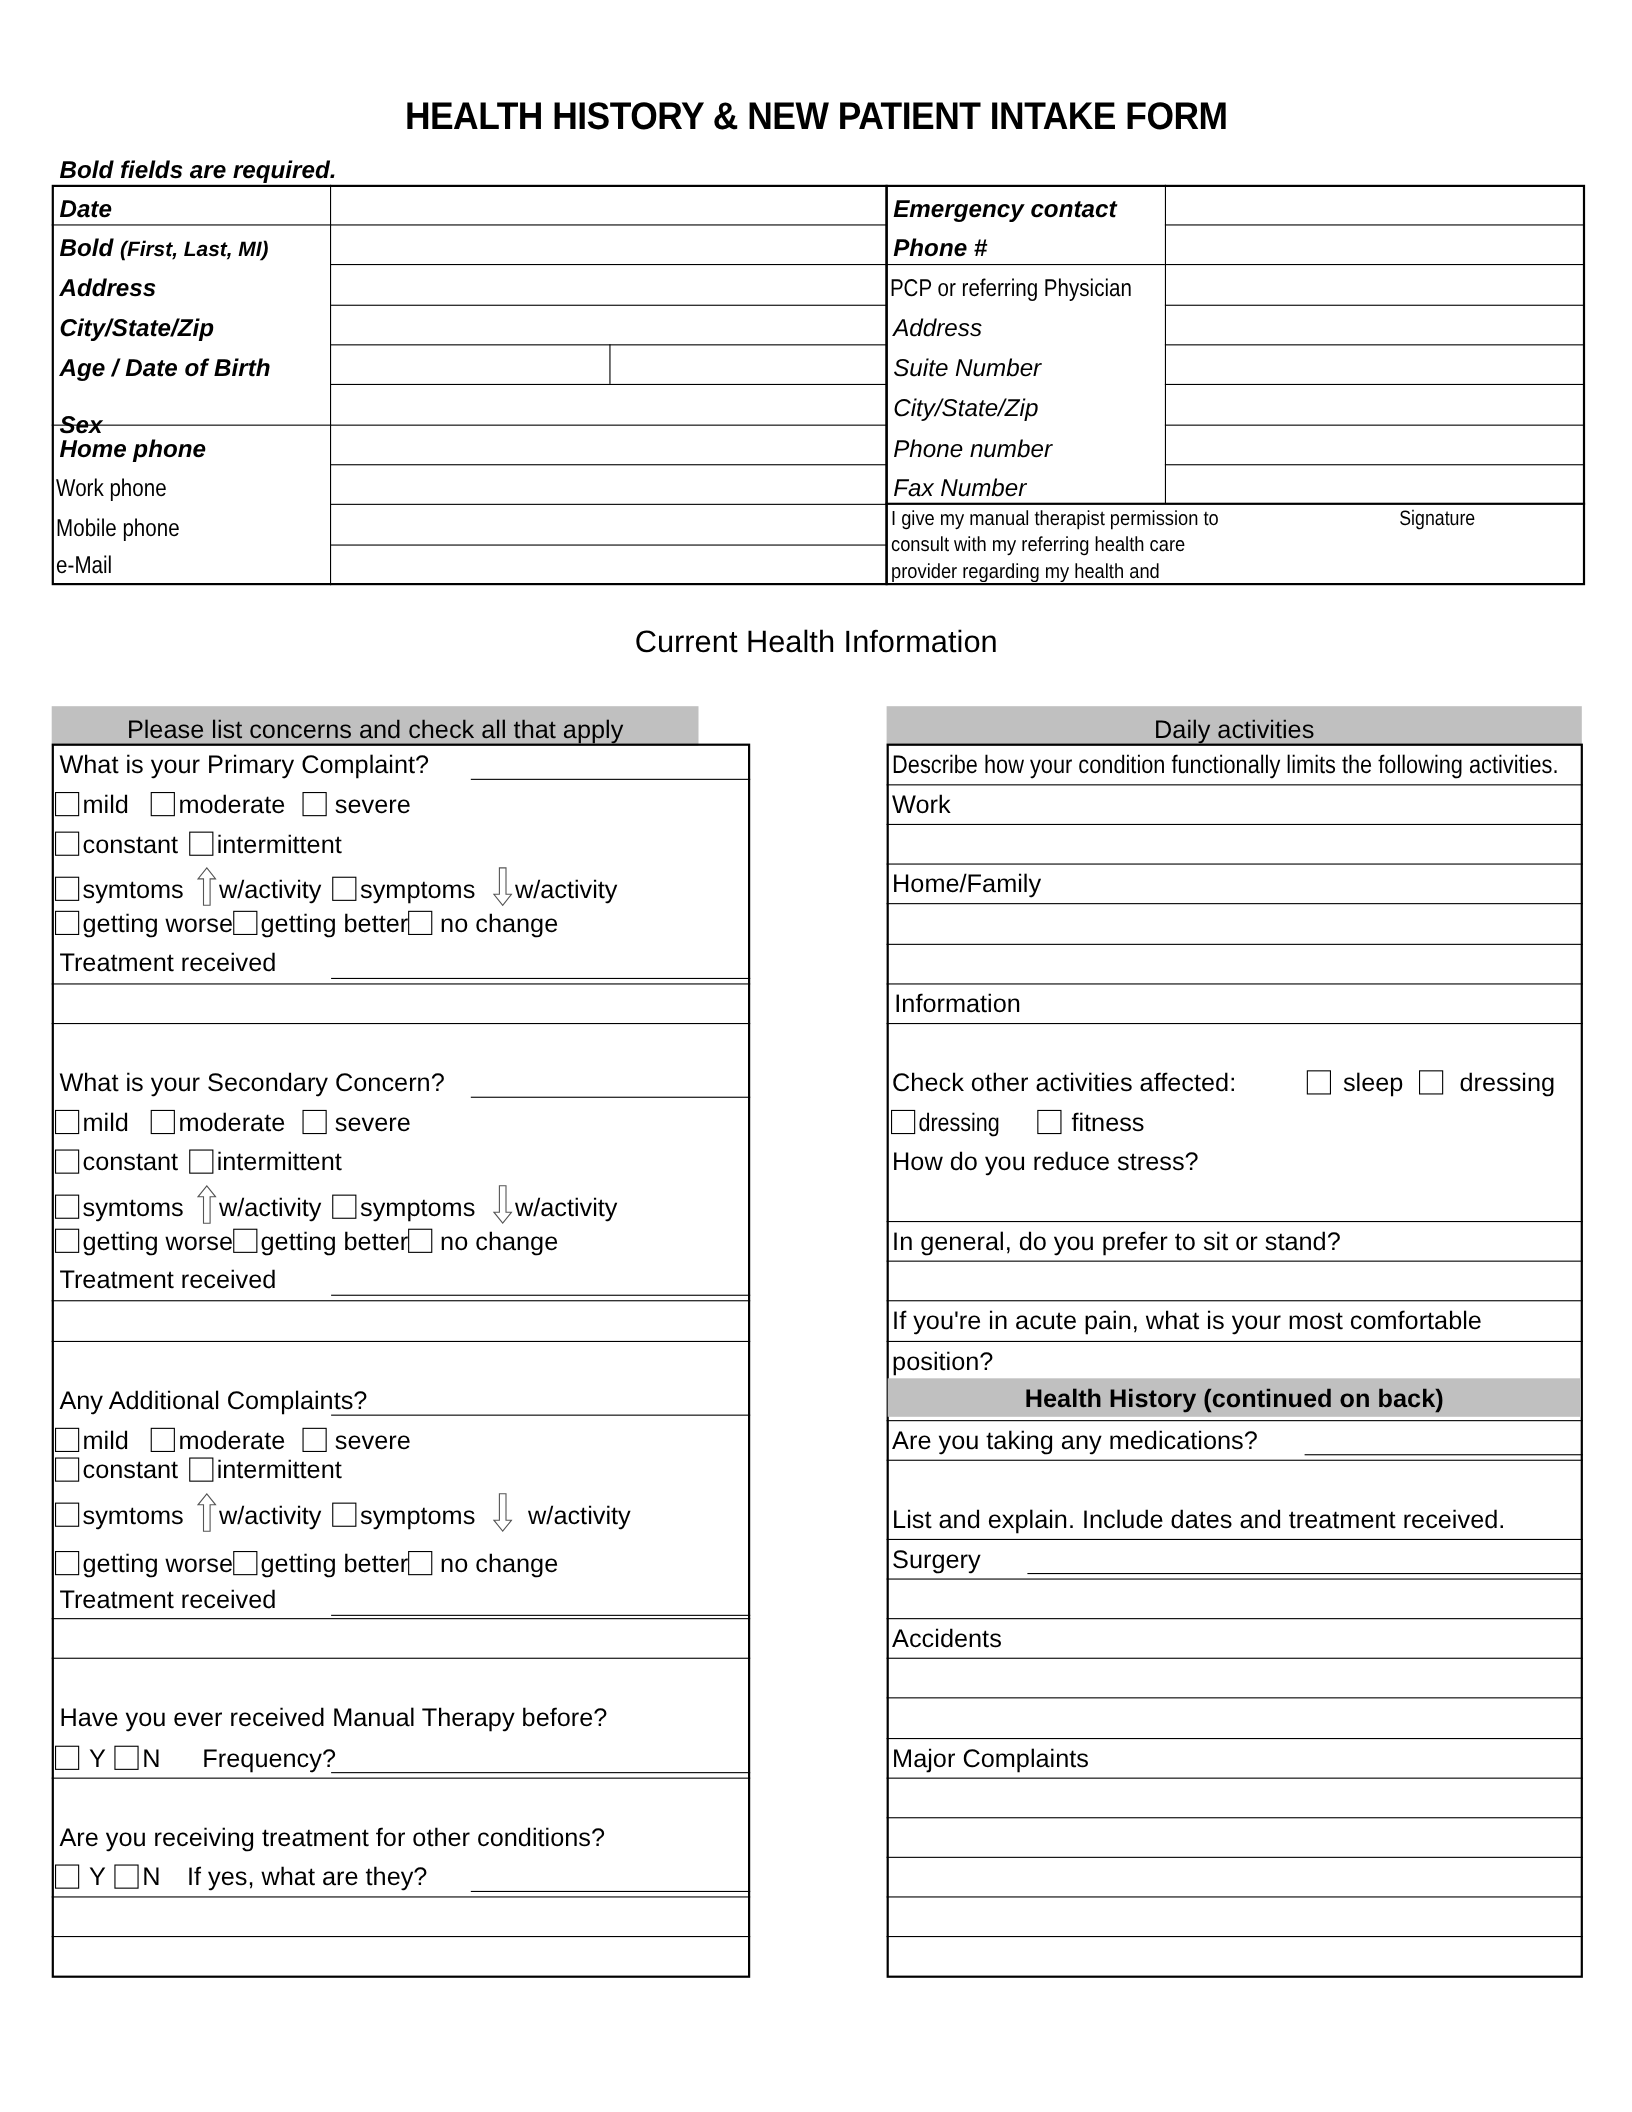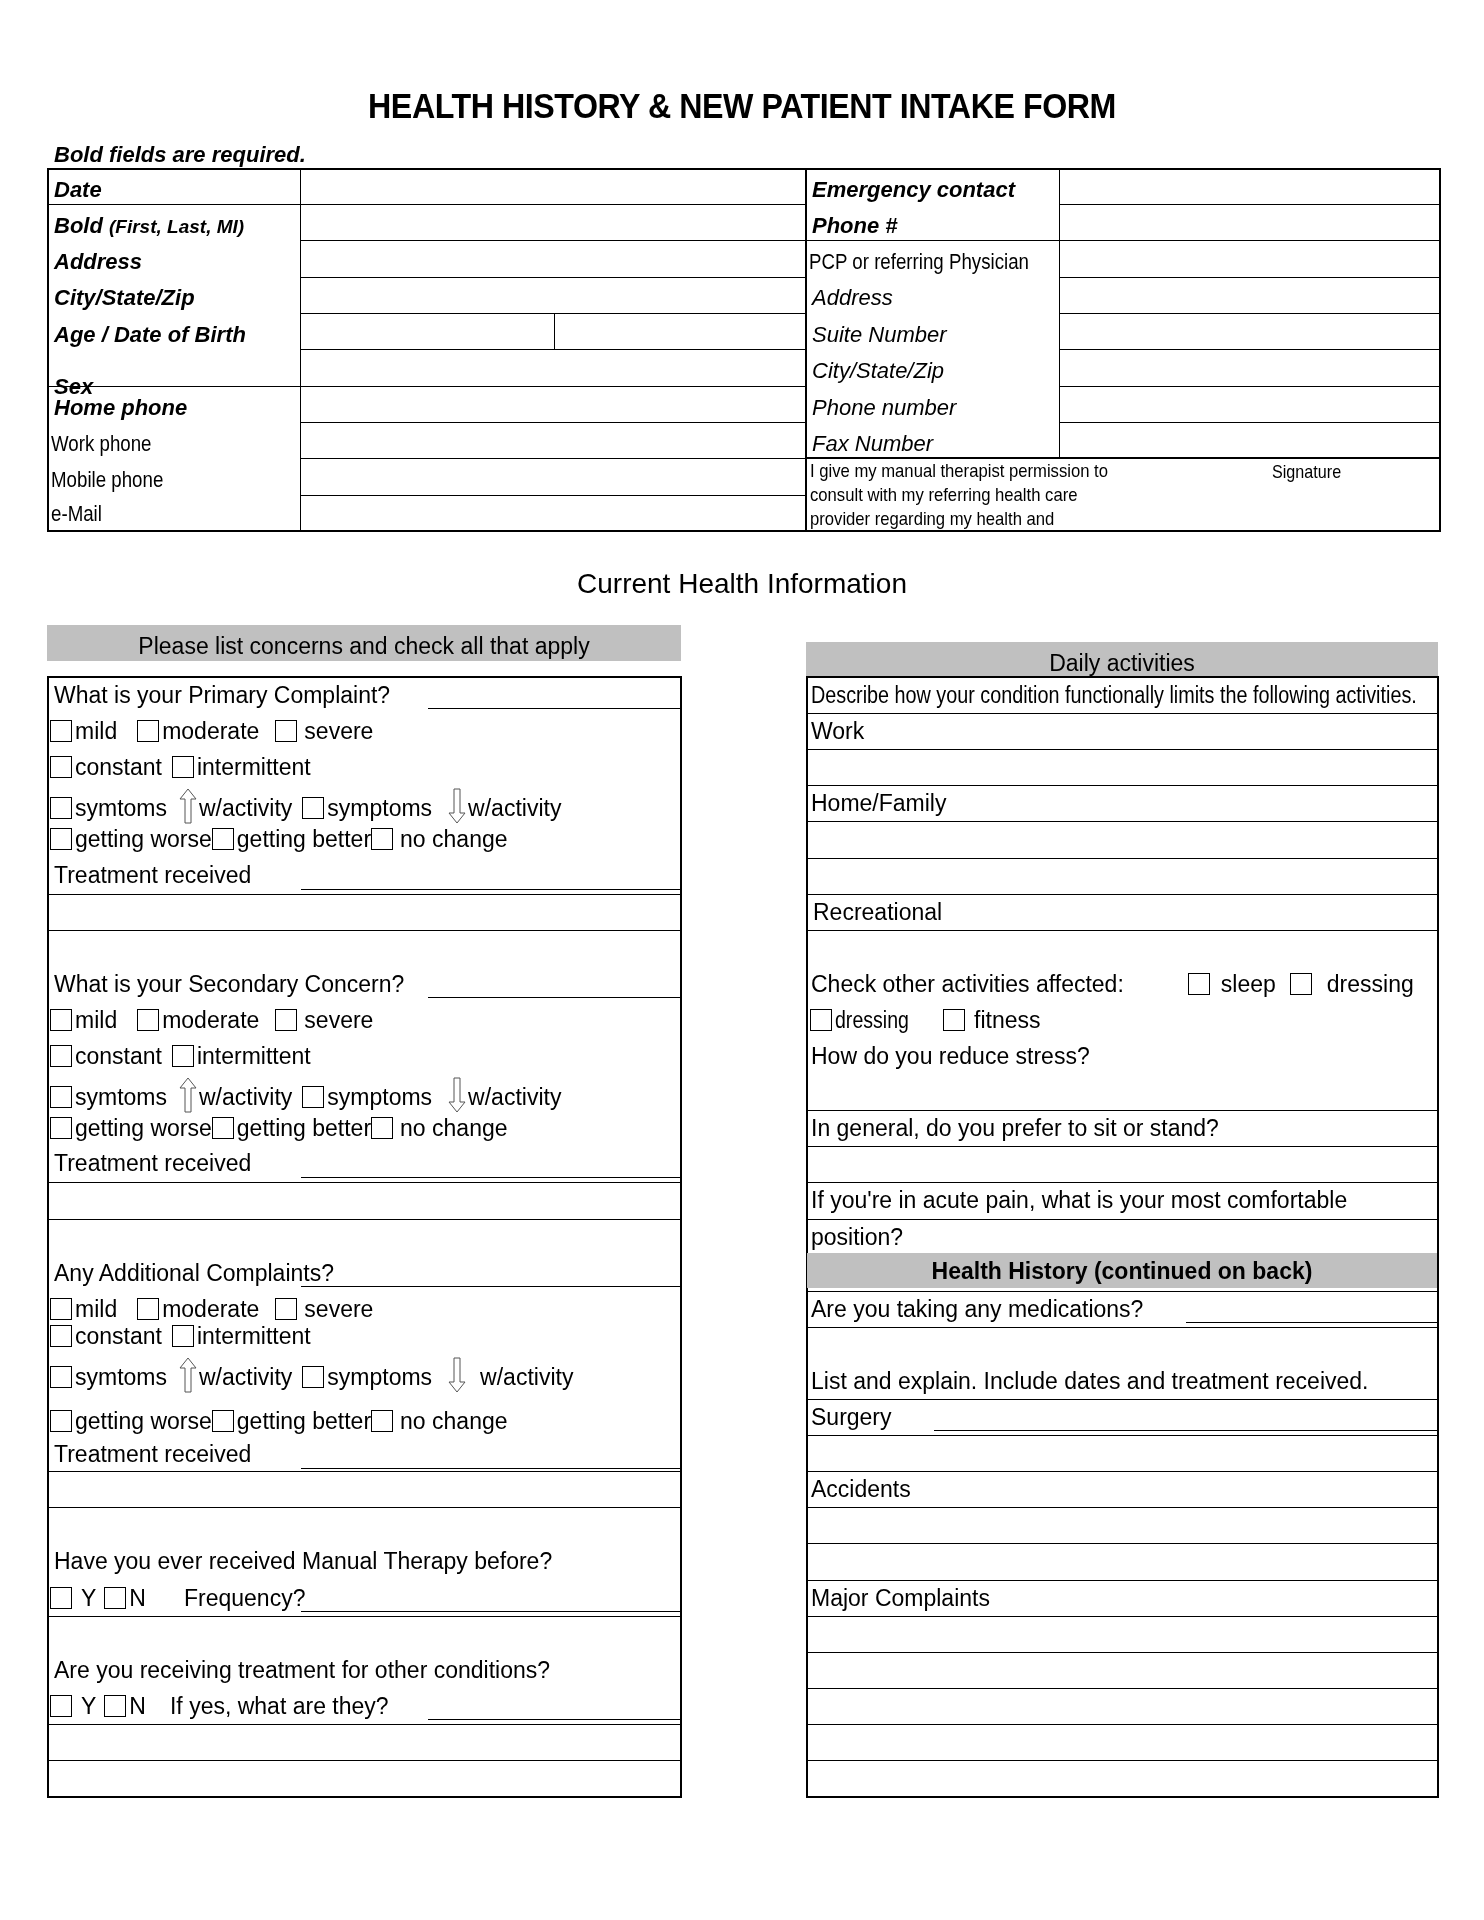--- a/index.html
+++ b/index.html
@@ -111,21 +111,21 @@
 <div class="abs consent" style="left:810px;top:459px;width:330px;">
   <div class="cond" style="transform:scaleX(0.9);white-space:nowrap;">I give my manual therapist permission to</div><br>
   <div class="cond" style="transform:scaleX(0.9);white-space:nowrap;margin-top:-24px;">consult with my referring health care</div><br>
   <div class="cond" style="transform:scaleX(0.9);white-space:nowrap;margin-top:-24px;">provider regarding my health and</div>
 </div>
 <div class="abs sig" style="left:1272px;top:461px;"><span class="cond">Signature</span></div>
 <div class="abs" style="left:1150px;top:488px;width:288px;height:42px;cursor:text;"></div>
 
 <div class="abs section-title">Current Health Information</div>
 
-<div class="panel-head" style="left:47px;top:625px;width:634px;height:36px;line-height:42px;">Please list concerns and check all that apply</div>
+<div class="panel-head" style="left:47px;top:642px;width:588px;height:36px;line-height:42px;">Please list concerns and check all that apply</div>
 <div class="panel" style="left:47px;top:676px;width:635px;height:1122px;"></div>
 <div id="left-lines"></div>
 <div id="left-content"></div>
 
 <div class="panel-head" style="left:806px;top:642px;width:632px;height:36px;line-height:42px;">Daily activities</div>
 <div class="panel" style="left:806px;top:676px;width:633px;height:1122px;"></div>
 <div class="panel-head b" style="left:807px;top:1253px;width:630px;height:35px;line-height:37px;font-weight:bold;">Health History (continued on back)</div>
 <div id="right-lines"></div>
 <div id="right-content"></div>
 
@@ -200,21 +200,21 @@
 <div class="hline" style="left:806px;top:1543.4px;width:633px;"></div>
 <div class="hline" style="left:806px;top:1579.5px;width:633px;"></div>
 <div class="hline" style="left:806px;top:1615.6px;width:633px;"></div>
 <div class="hline" style="left:806px;top:1651.7px;width:633px;"></div>
 <div class="hline" style="left:806px;top:1687.8000000000002px;width:633px;"></div>
 <div class="hline" style="left:806px;top:1723.9px;width:633px;"></div>
 <div class="hline" style="left:806px;top:1760px;width:633px;"></div>
 <div class="row-text" style="left:811px;top:680px;"><span class="cond" style="transform:scaleX(0.86);">Describe how your condition functionally limits the following activities.</span></div>
 <div class="row-text" style="left:811px;top:716.1px;">Work</div>
 <div class="row-text" style="left:811px;top:788.3px;">Home/Family</div>
-<div class="row-text" style="left:813px;top:896.6px;">Recreational</div>
+<div class="row-text" style="left:813px;top:896.6px;">Information</div>
 <div class="row-text" style="left:811px;top:968.8px;"><span style="margin-right:64px">Check other activities affected:</span><span class="cb" role="checkbox"></span><span style="margin:0 14px 0 8px">sleep</span><span class="cb" role="checkbox"></span><span style="margin-left:12px">dressing</span></div>
 <div class="row-text" style="left:810px;top:1004.9000000000001px;"><span class="cb" role="checkbox"></span><span class="cond" style="transform:scaleX(0.85);margin-right:28px;width:80px;">dressing</span><span class="cb" role="checkbox"></span><span style="margin-left:6px">fitness</span></div>
 <div class="row-text" style="left:811px;top:1041px;">How do you reduce stress?</div>
 <div class="row-text" style="left:811px;top:1113.2px;">In general, do you prefer to sit or stand?</div>
 <div class="row-text" style="left:811px;top:1185.4px;">If you're in acute pain, what is your most comfortable</div>
 <div class="row-text" style="left:811px;top:1221.5px;">position?</div>
 <div class="row-text" style="left:811px;top:1293.7px;">Are you taking any medications?</div>
 <div class="ul" style="left:1186px;top:1321.7px;width:253px;"></div>
 <div class="row-text" style="left:811px;top:1365.9px;">List and explain. Include dates and treatment received.</div>
 <div class="row-text" style="left:811px;top:1402px;text-align:center;">Surgery</div>

